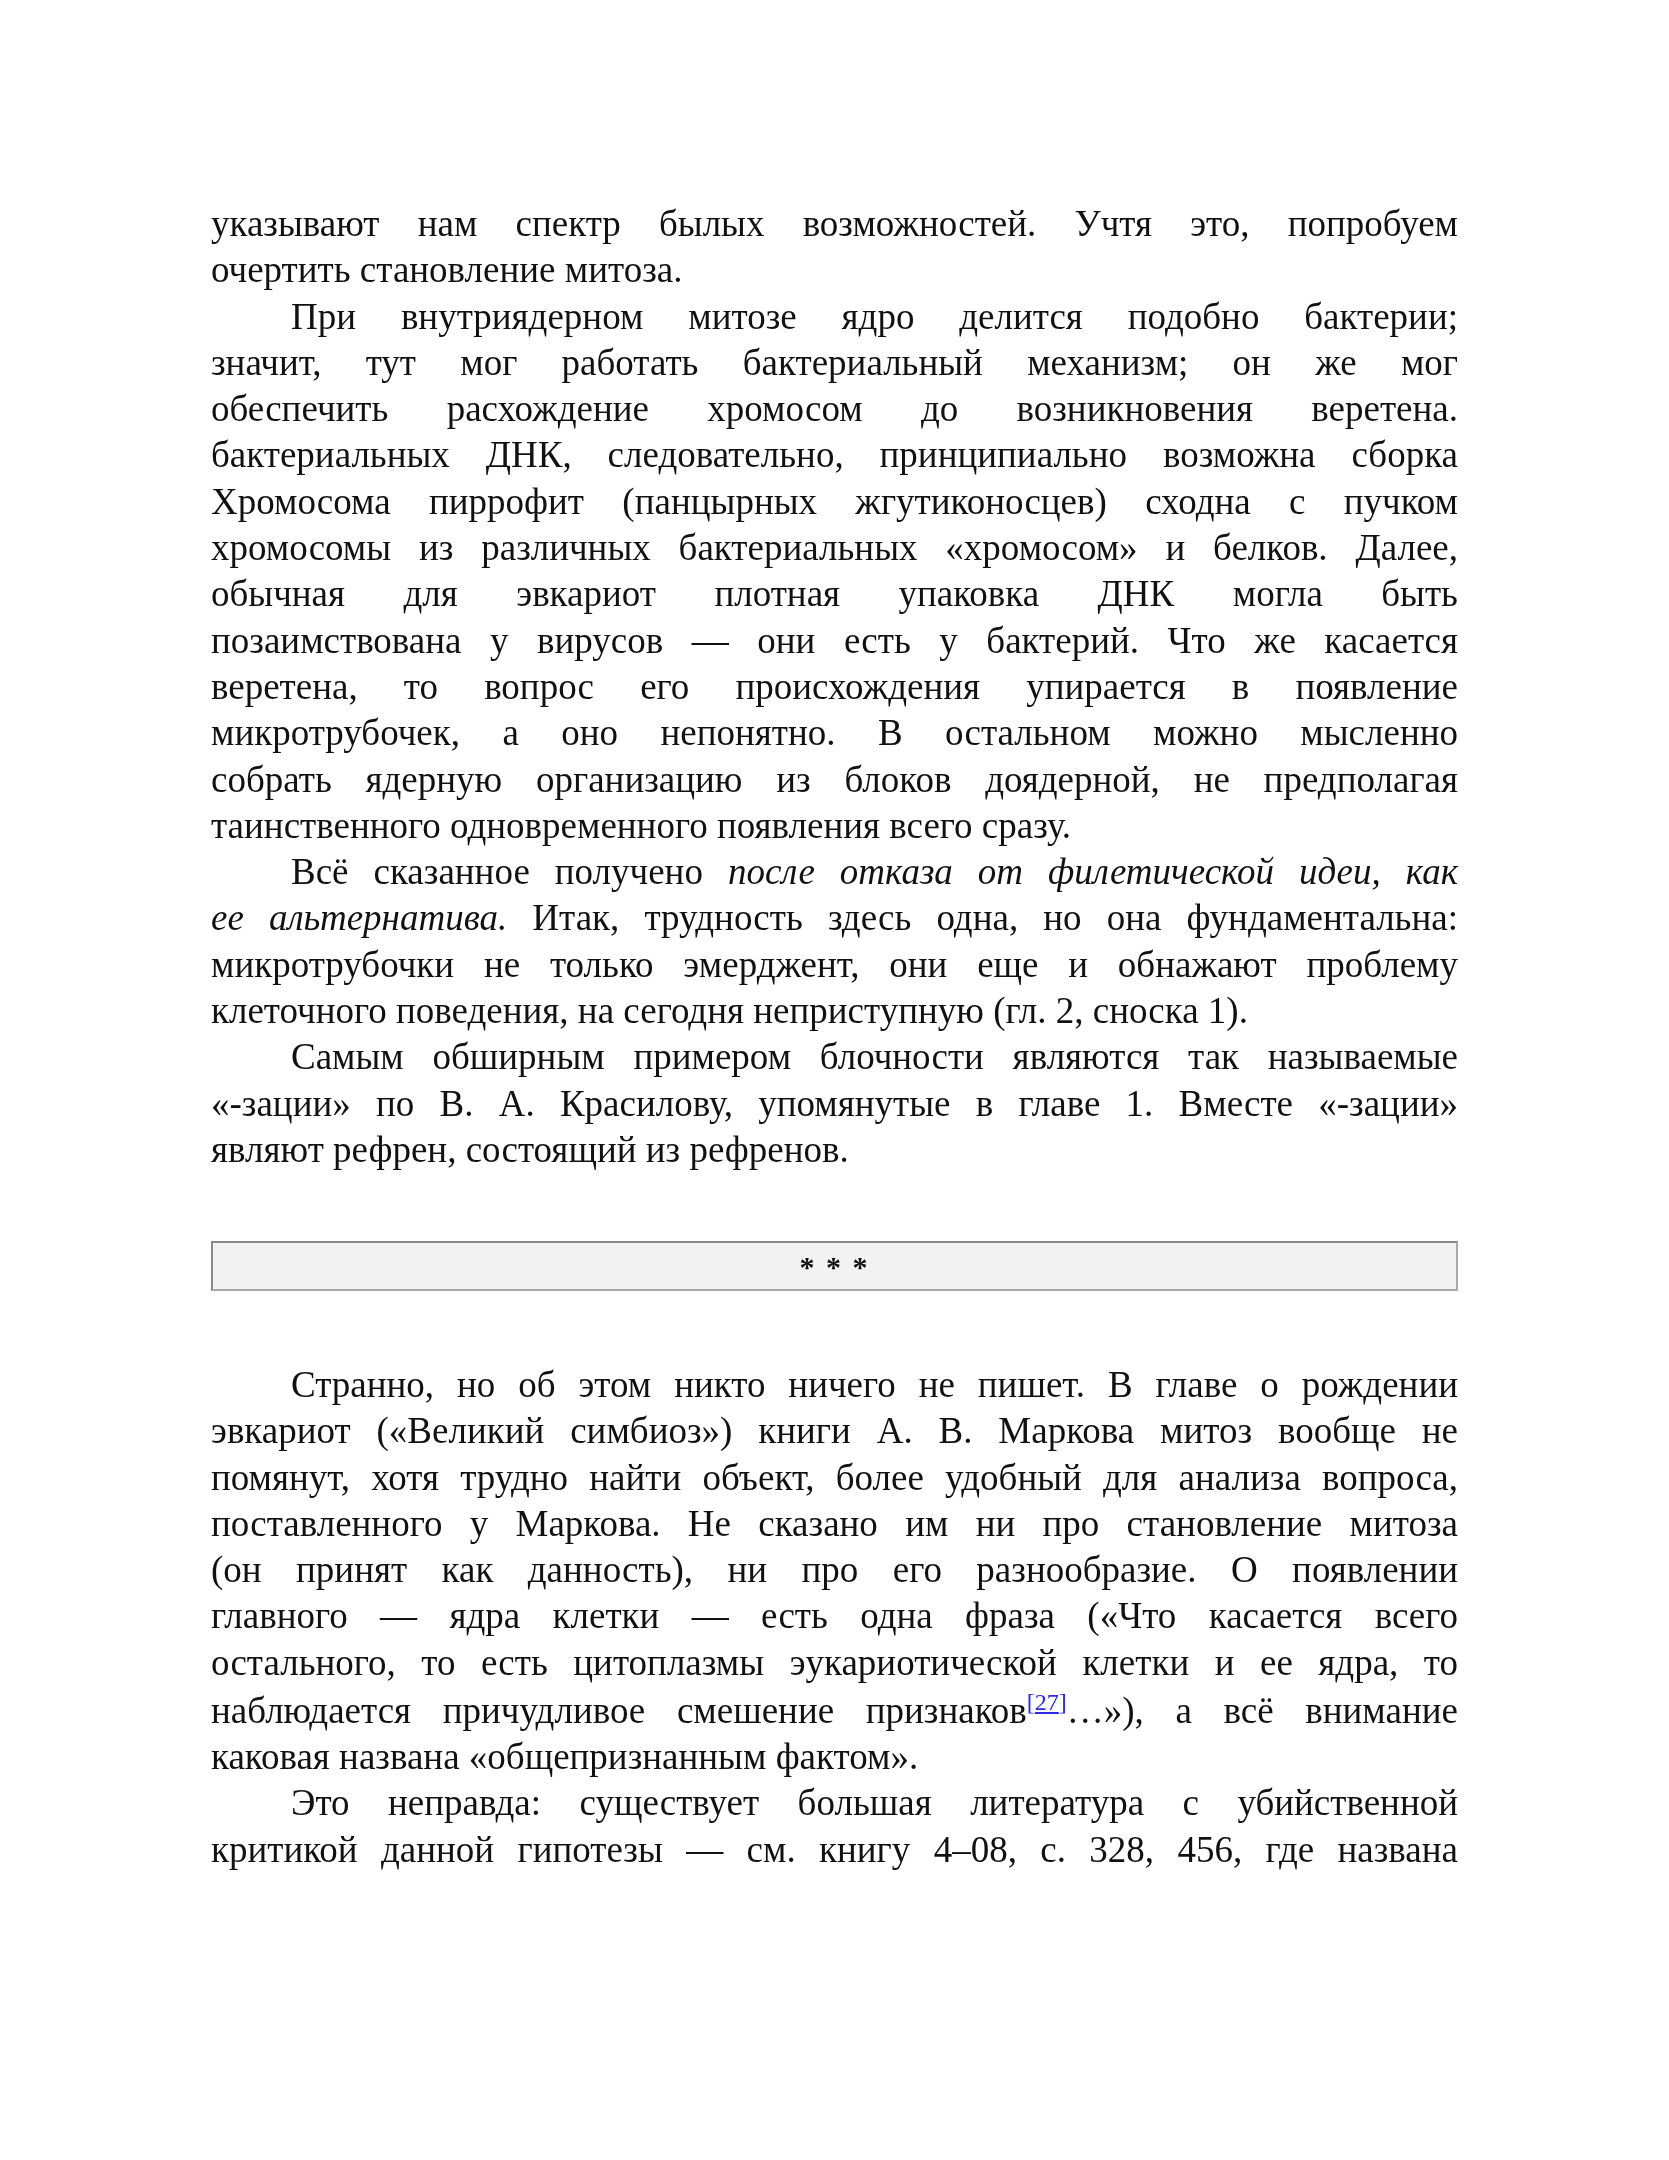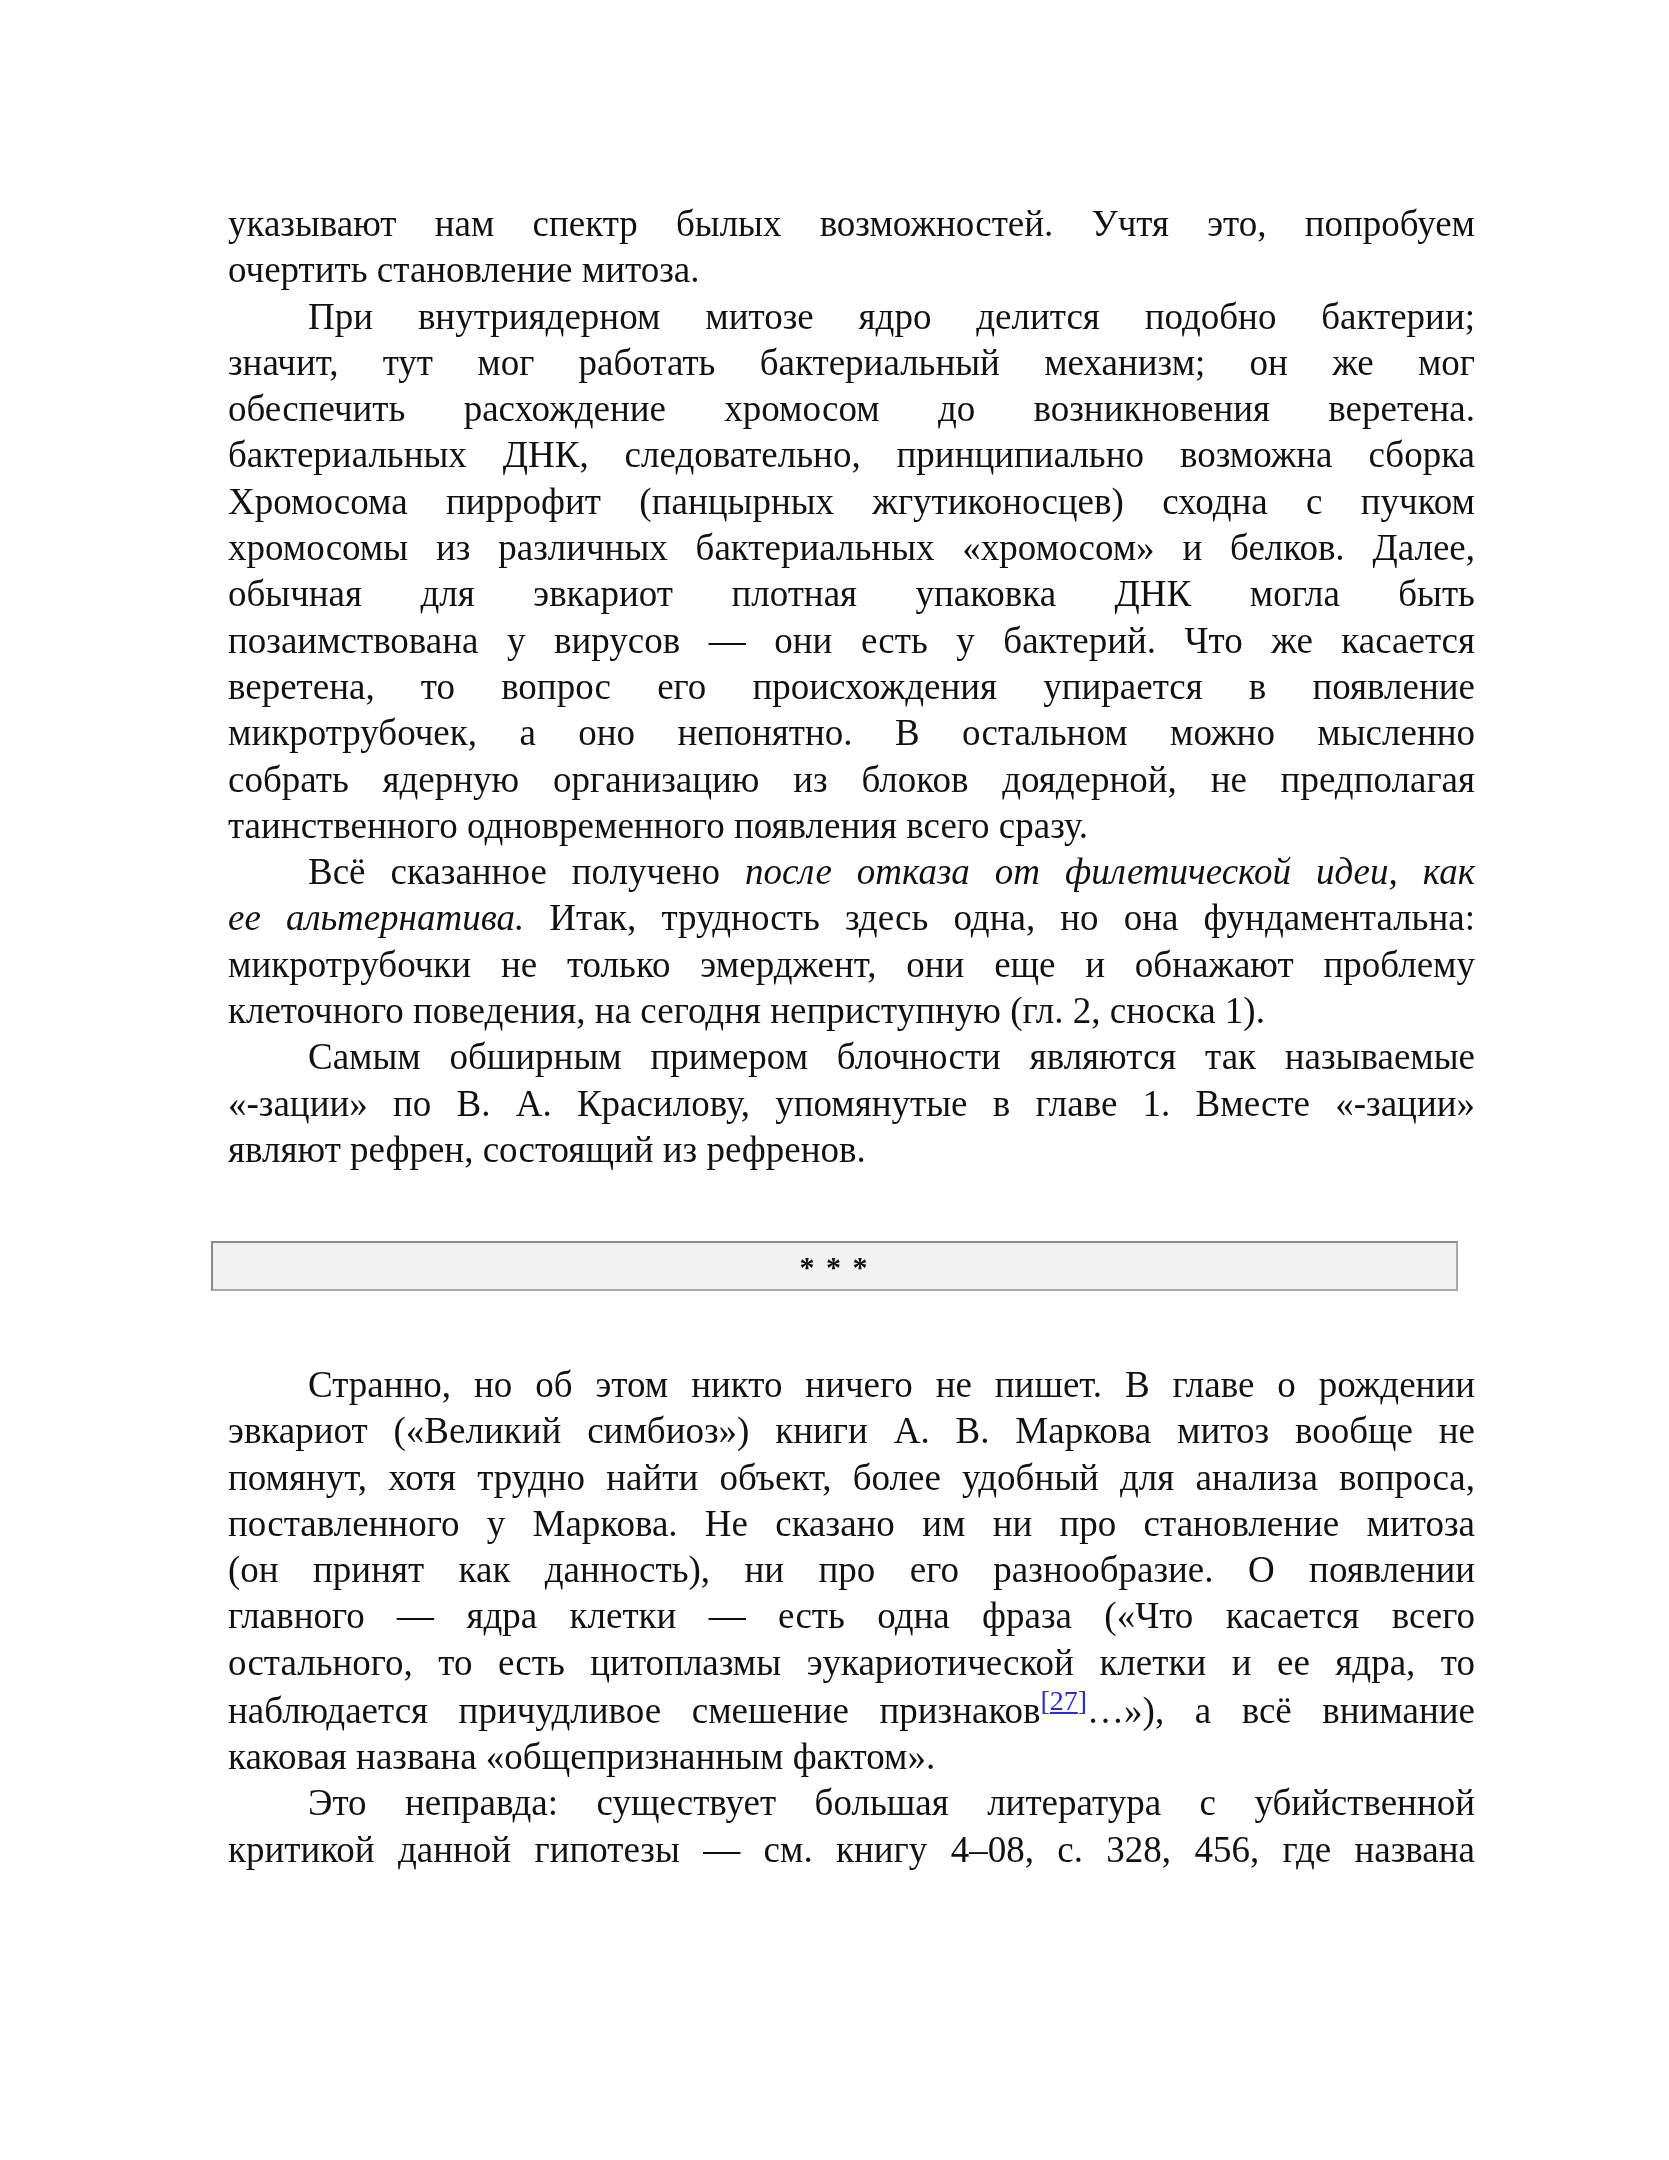--- a/index.html
+++ b/index.html
@@ -2,41 +2,41 @@
 <html><head>
 <meta charset="utf-8">
 <style>
   html, body { margin: 0; padding: 0; background: #ffffff; }
   body { width: 1669px; height: 2160px; position: relative; overflow: hidden; }
   .page {
     position: absolute; left: 211px; top: 0; width: 1247px;
     font-family: "Liberation Serif", "DejaVu Serif", serif;
     font-size: 37px; color: #111111;
   }
-  .block { position: absolute; left: 0; width: 1247px; margin-left: 17px; }
+  .block { position: absolute; left: 0; width: 1247px; }
   .line {
     display: block; height: 46.3px; line-height: 46.3px;
     white-space: nowrap; text-align: justify; text-align-last: justify;
     overflow: visible;
   }
   .line.last { text-align: center; text-align-last: left; }
   .line.indent { padding-left: 80px; }
   .it { font-style: italic; }
   .sep {
     position: absolute; left: 0; width: 1243px; height: 46px;
     background: #f2f2f2;
     border-top: 2px solid #8a8a8a; border-left: 2px solid #8a8a8a;
     border-bottom: 2px solid #a9a9a9; border-right: 2px solid #a9a9a9;
     text-align: center;
   }
   .sep-text {
     display: inline-block; font-weight: bold; font-size: 30px;
     line-height: 30px; margin-top: 6px; letter-spacing: 2px; color: #111;
   }
-  .fn { font-size: 28px; vertical-align: 13px; line-height: 0; color: #2a2ae0; text-decoration: none; }
+  .fn { font-size: 24px; vertical-align: 13px; line-height: 0; color: #2a2ae0; text-decoration: none; }
   .fn u { text-decoration: underline; }
 </style>
 </head>
 <body>
 
 <div class="page">
 
   <div class="block" style="top:201px">
     <div>
       <span class="line">указывают нам спектр былых возможностей. Учтя это, попробуем</span>

